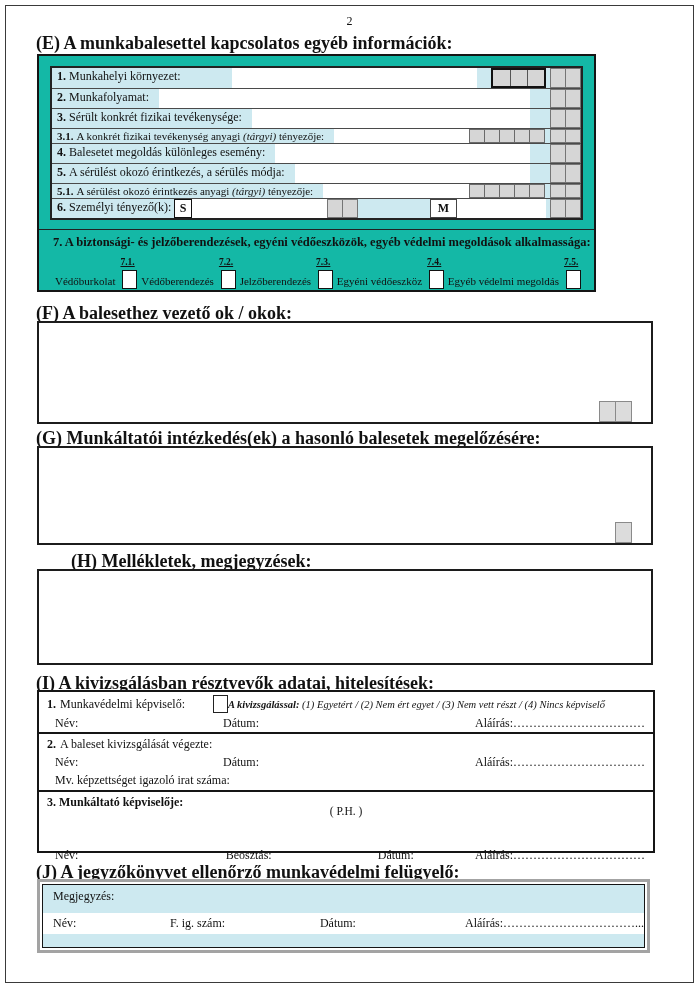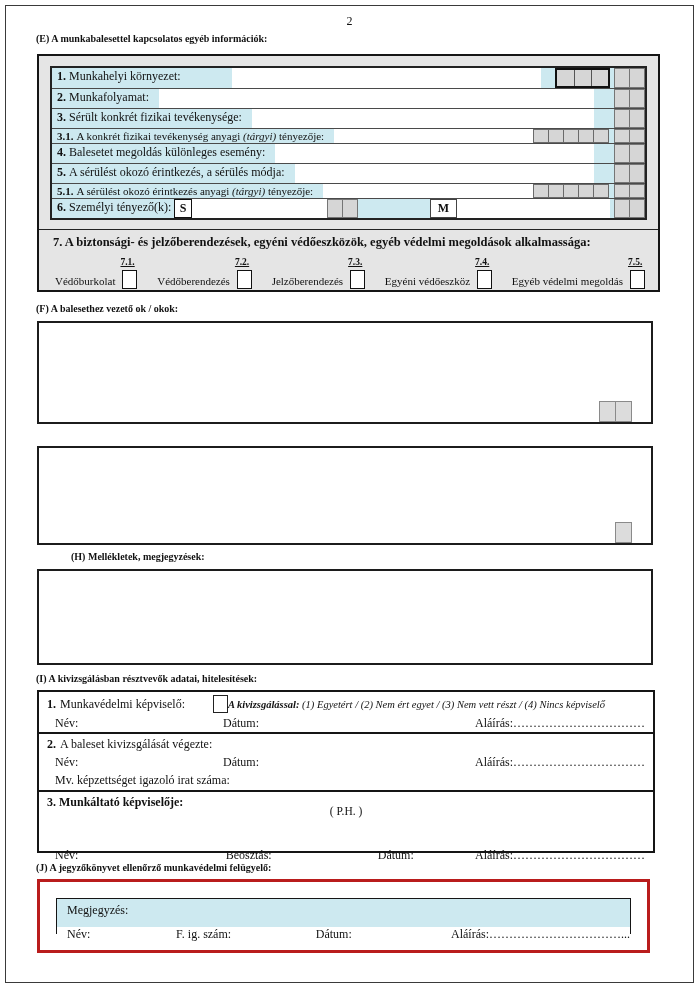--- a/index.html
+++ b/index.html
@@ -3,25 +3,25 @@
 <meta charset="utf-8">
 <style>
   * { margin:0; padding:0; box-sizing:border-box; }
   html,body { background:#fff; }
   .sheet { position:relative; width:699px; height:990px; background:#ffffff;
            font-family:"Liberation Serif", serif; color:#111; overflow:hidden; }
   .pageborder { position:absolute; left:5px; top:5px; right:5px; bottom:7px;
                 border:1px solid #3a3a3a; pointer-events:none; }
   .pagenum { position:absolute; top:14px; left:0; width:100%; text-align:center;
              font-size:12px; }
-  .shead { position:absolute; left:36px; font-size:10px; font-weight:bold; white-space:nowrap; }
+  .shead { position:absolute; left:36px; font-size:18px; font-weight:bold; white-space:nowrap; }
 
   
-  .ebox { position:absolute; left:37px; top:54px; width:623px; height:238px;
-          background:#e5e5e5; border:2px solid #151515; }
+  .ebox { position:absolute; left:37px; top:54px; width:559px; height:238px;
+          background:#14b8a6; border:2px solid #151515; }
   .etable { margin:10px 11px 0 11px; border:2px solid #222; background:#cde9f0;
             display:flex; flex-direction:column; }
   .erow { display:flex; align-items:stretch; background:#cde9f0; }
   .erow + .erow { border-top:1px solid #4a4a4a; }
   .erow.main { height:20px; font-size:12px; }
   .erow.sub  { height:15px; font-size:11px; }
   .elabel { white-space:nowrap; padding:1px 10px 0 5px; }
   .elabel .num { font-weight:bold; margin-right:3px; }
   .einput { flex:1; background:#ffffff; }
   .sp { background:transparent; }
@@ -66,21 +66,21 @@
   .iline2 { display:flex; padding:3px 8px 1px 16px; font-size:12px; }
   .iline2 .c1 { width:170px; } .iline2 .c2 { width:255px; } .iline2 .c3 { flex:1; }
   .iline3 { padding:2px 8px 2px 16px; font-size:12px; }
   .icomp3 { position:relative; flex:1; display:flex; flex-direction:column; justify-content:space-between;gap:38px; }
   .iph { position:absolute; top:13px; left:0; width:100%; text-align:center; font-size:11.5px; }
   .iline4 { display:flex; padding:0 8px 5px 16px; font-size:12px; }
   .iline4 .c1 { width:193px; } .iline4 .c2 { width:172px; } .iline4 .c3 { width:110px; } .iline4 .c4 { flex:1; }
 
   
   .jbox { position:absolute; left:37px; top:879px; width:613px; height:74px;
-          border:3px solid #b91c1c; background:#fff; padding:16px; }
+          border:3px solid #a3a3a3; background:#fff; padding:2px; }
   .jinner { width:100%; height:100%; border:1px solid #151515; background:#cde9f0;
             display:flex; flex-direction:column; }
   .jmeg { font-size:12px; padding:4px 0 0 10px; }
   .jrow { margin-top:9px; background:#fff; height:21px; display:flex; align-items:center;
           padding-left:10px; font-size:12px; }
   .jrow .c1 { width:121px; } .jrow .c2 { width:155px; } .jrow .c3 { width:150px; } .jrow .c4 { flex:1; }
 </style>
 </head>
 <body>
 
@@ -237,20 +237,21 @@
       </div>
     </div>
   </div>
 
   <div class="shead" style="top:303px;">(F) A balesethez vezető ok / okok:</div>
   <div class="bigbox" style="top:321px; height:103px;">
     <div class="codecell" style="right:35px;"></div>
     <div class="codecell" style="right:19px;"></div>
   </div>
 
+  <div class="shead" style="top:428px;">(G) Munkáltatói intézkedés(ek) a hasonló balesetek megelőzésére:</div>
   <div class="bigbox" style="top:446px; height:99px;">
     <div class="codecell" style="right:19px;"></div>
   </div>
 
   <div class="shead" style="top:551px;margin-left:35px;">(H) Mellékletek, megjegyzések:</div>
   <div class="bigbox" style="top:569px; height:96px;"></div>
 
   <div class="shead" style="top:673px;">(I) A kivizsgálásban résztvevők adatai, hitelesítések:</div>
   <div class="ibox">
 

